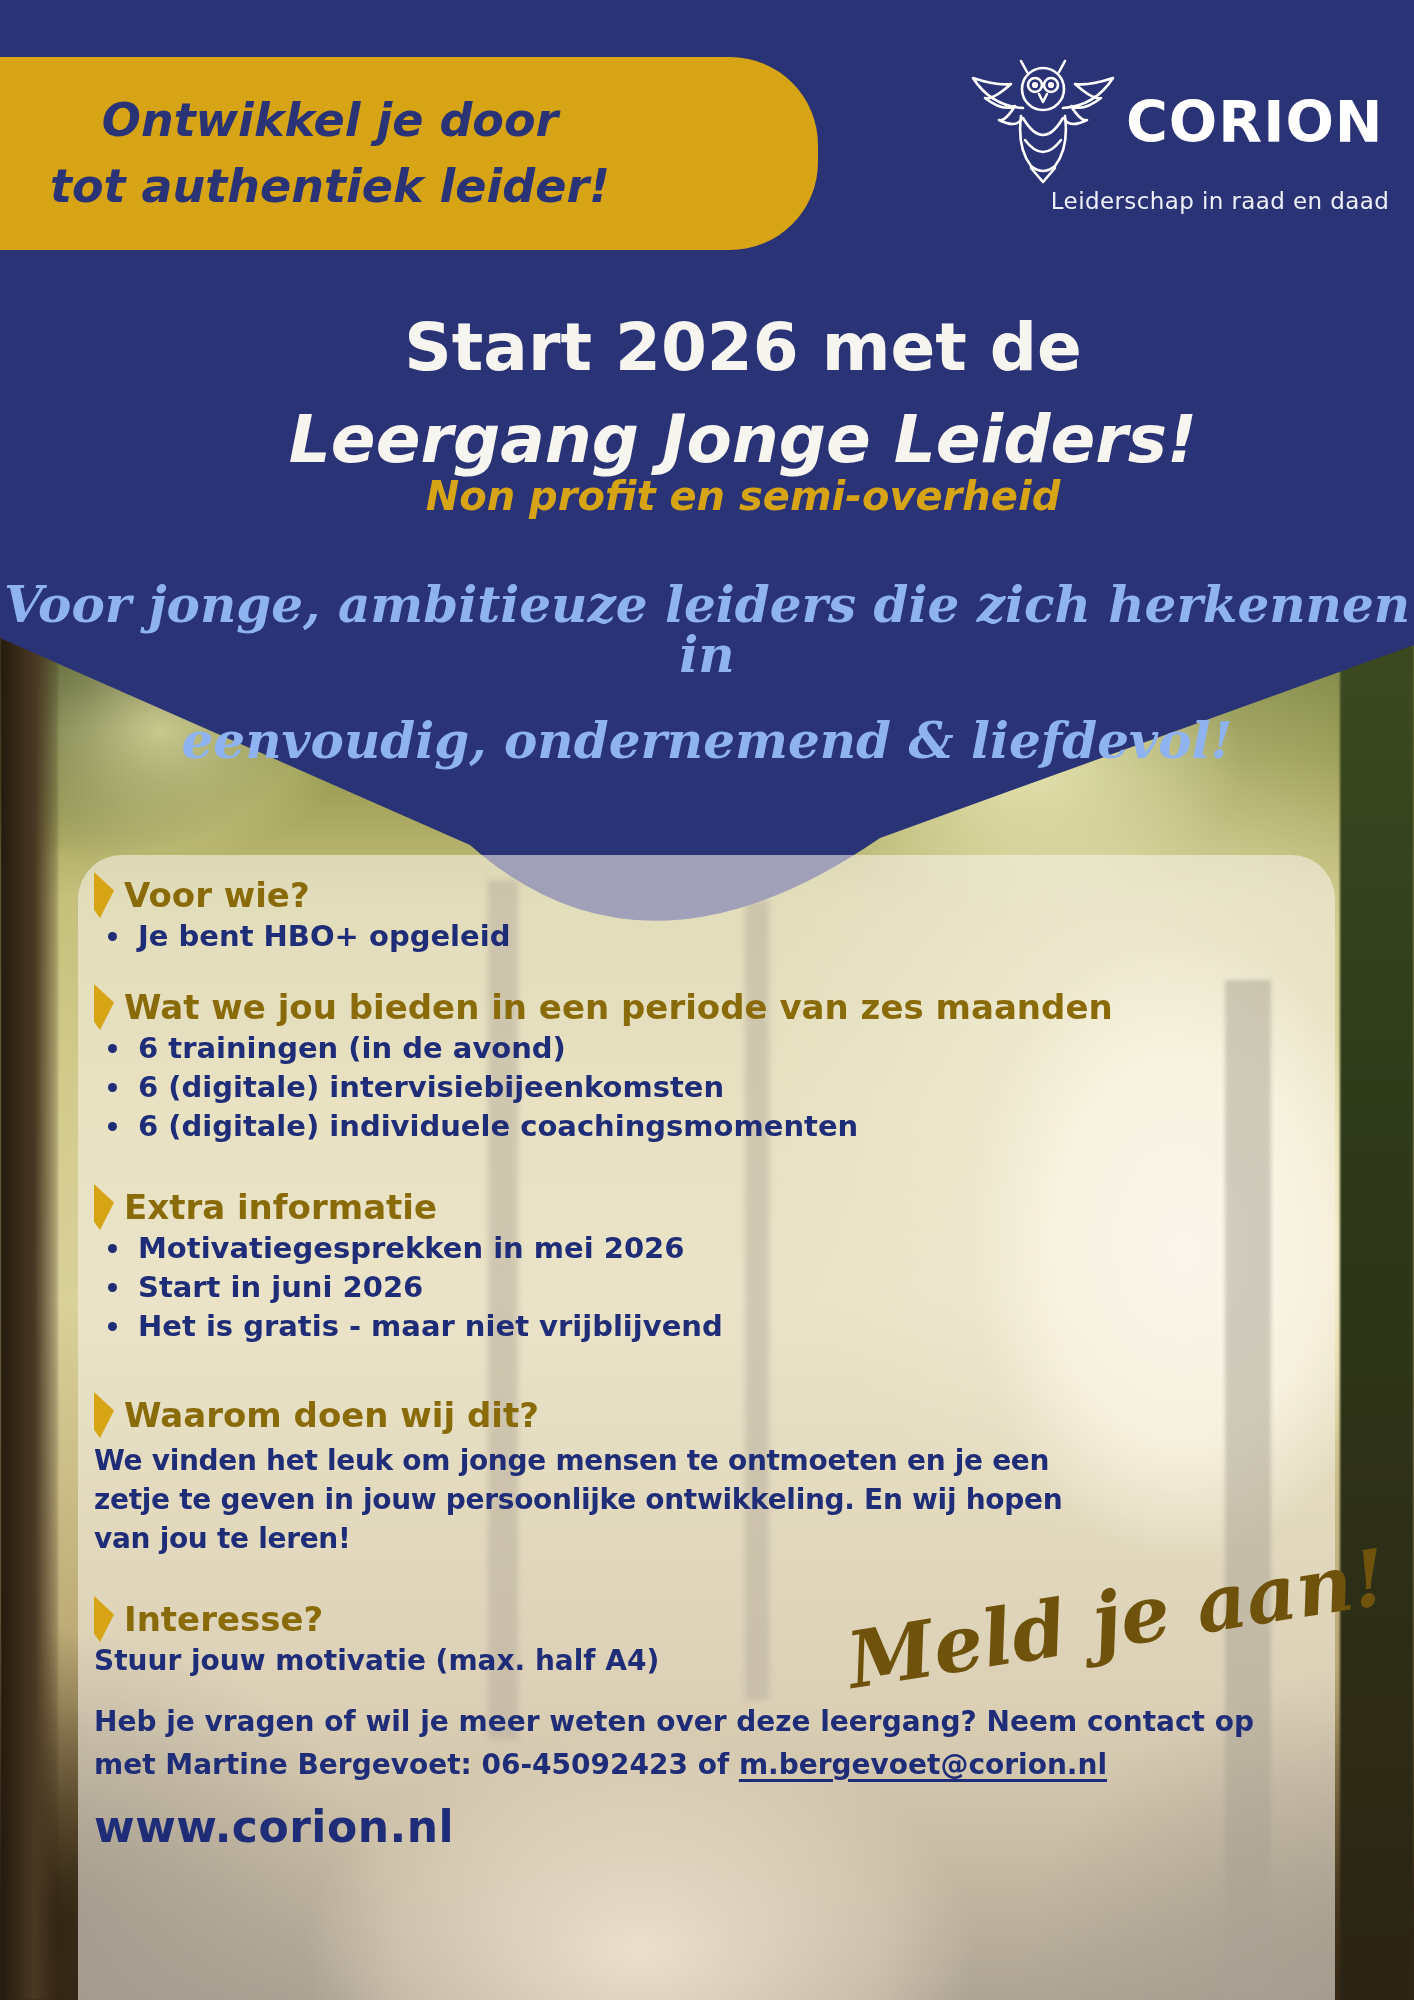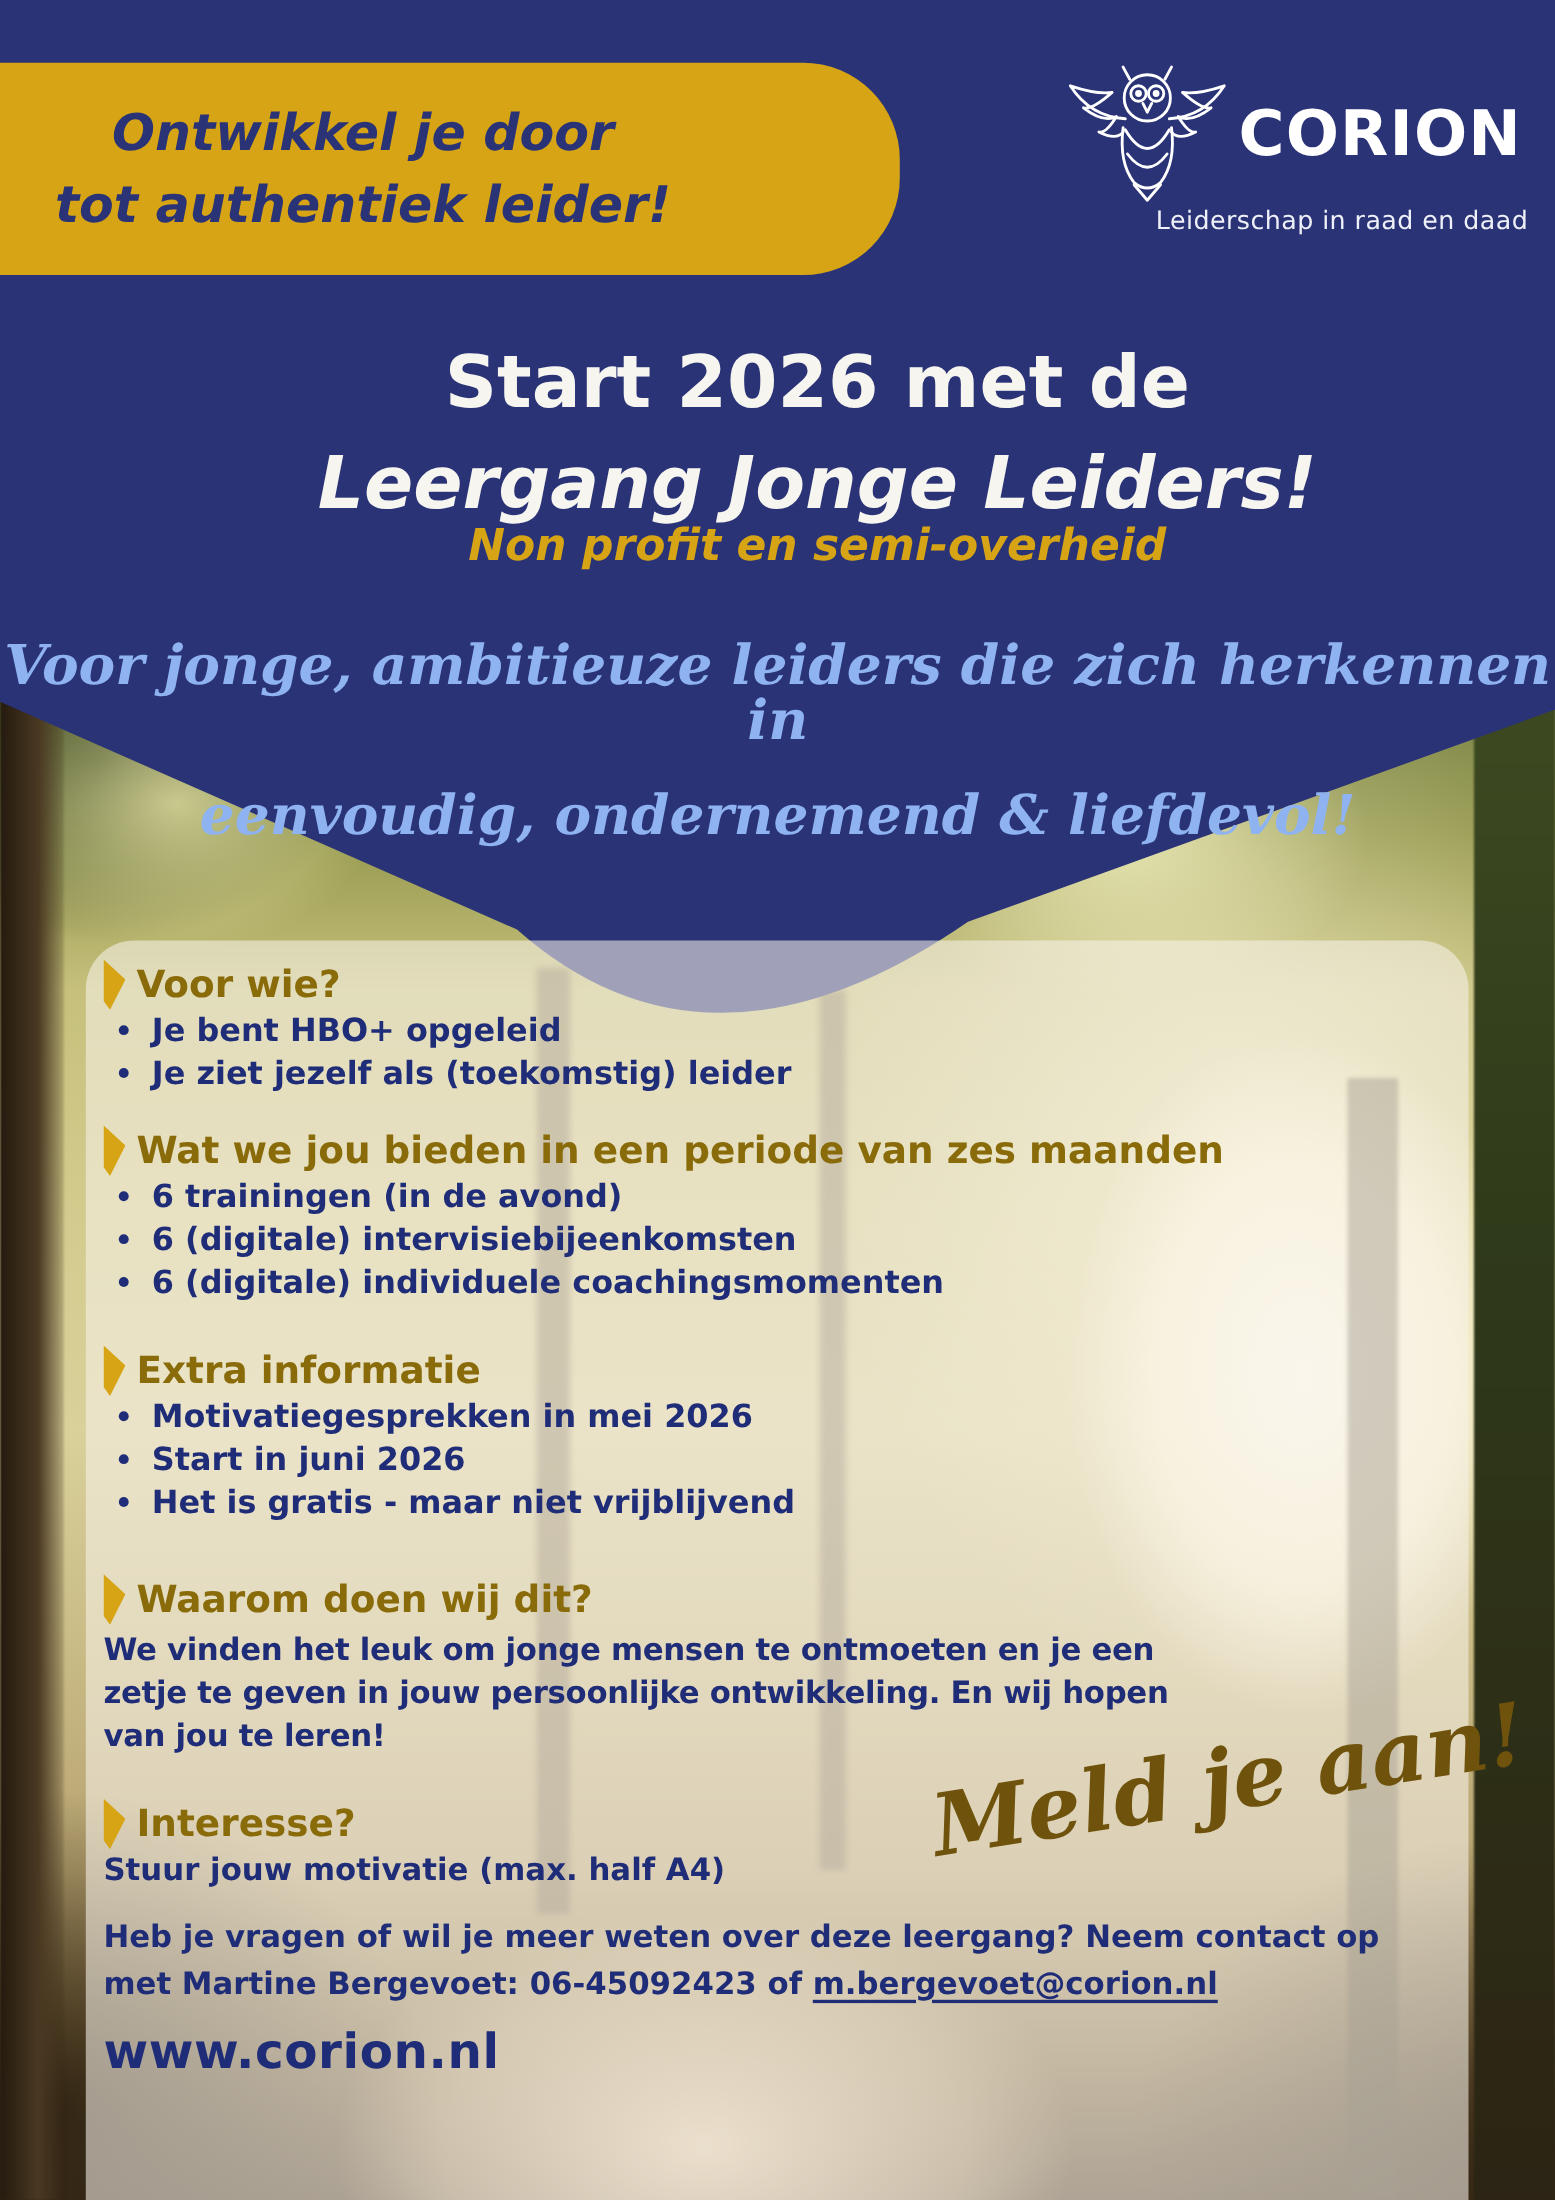--- a/index.html
+++ b/index.html
@@ -156,21 +156,20 @@
 
   <div class="panel">
 
     <div class="sec sec1">
       <div class="sec-header">
         <span class="marker"></span>
         <span>Voor wie?</span>
       </div>
       <ul class="bullets">
         <li>Je bent HBO+ opgeleid</li>
-        <li>Je ziet jezelf als (toekomstig) leider</li>
       </ul>
     </div>
 
     <div class="sec sec2">
       <div class="sec-header">
         <span class="marker"></span>
         <span>Wat we jou bieden in een periode van zes maanden</span>
       </div>
       <ul class="bullets">
         <li>6 trainingen (in de avond)</li>

